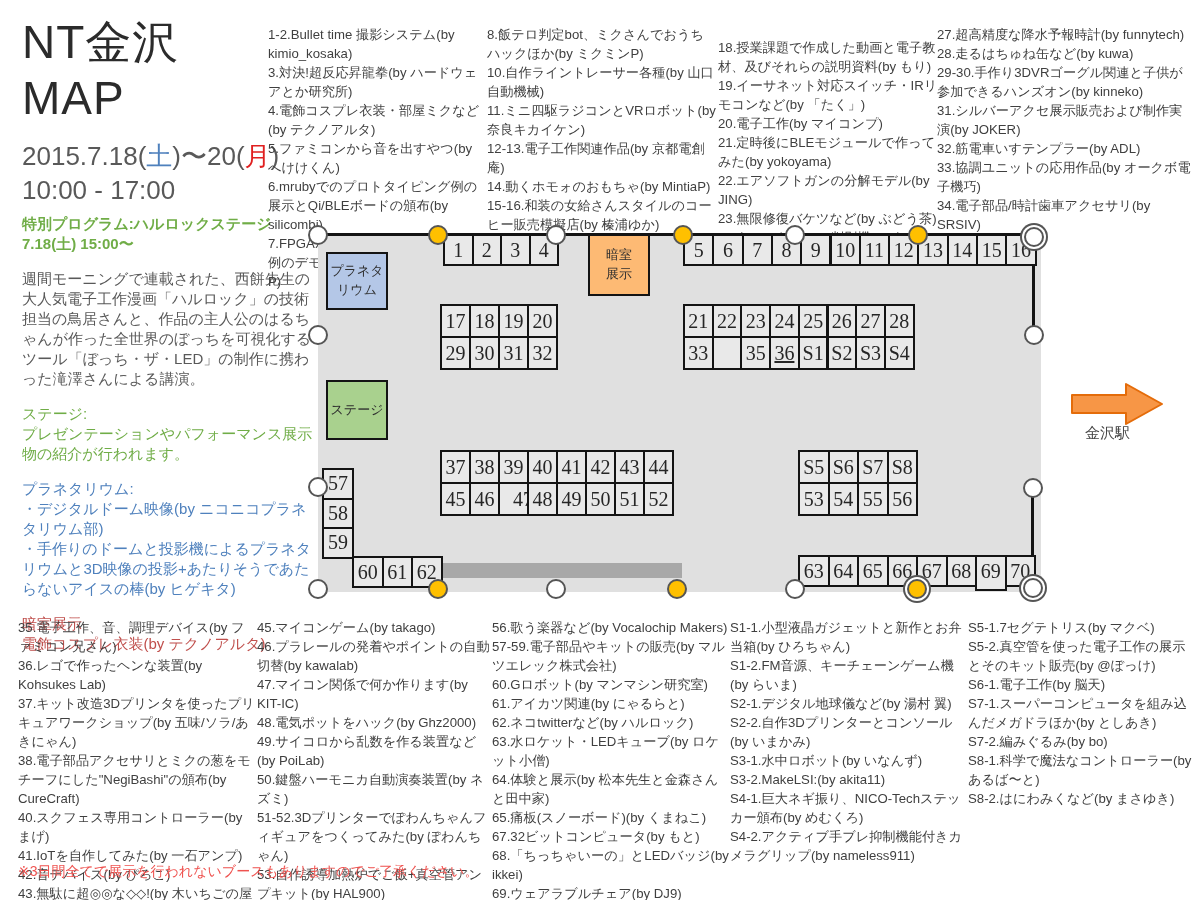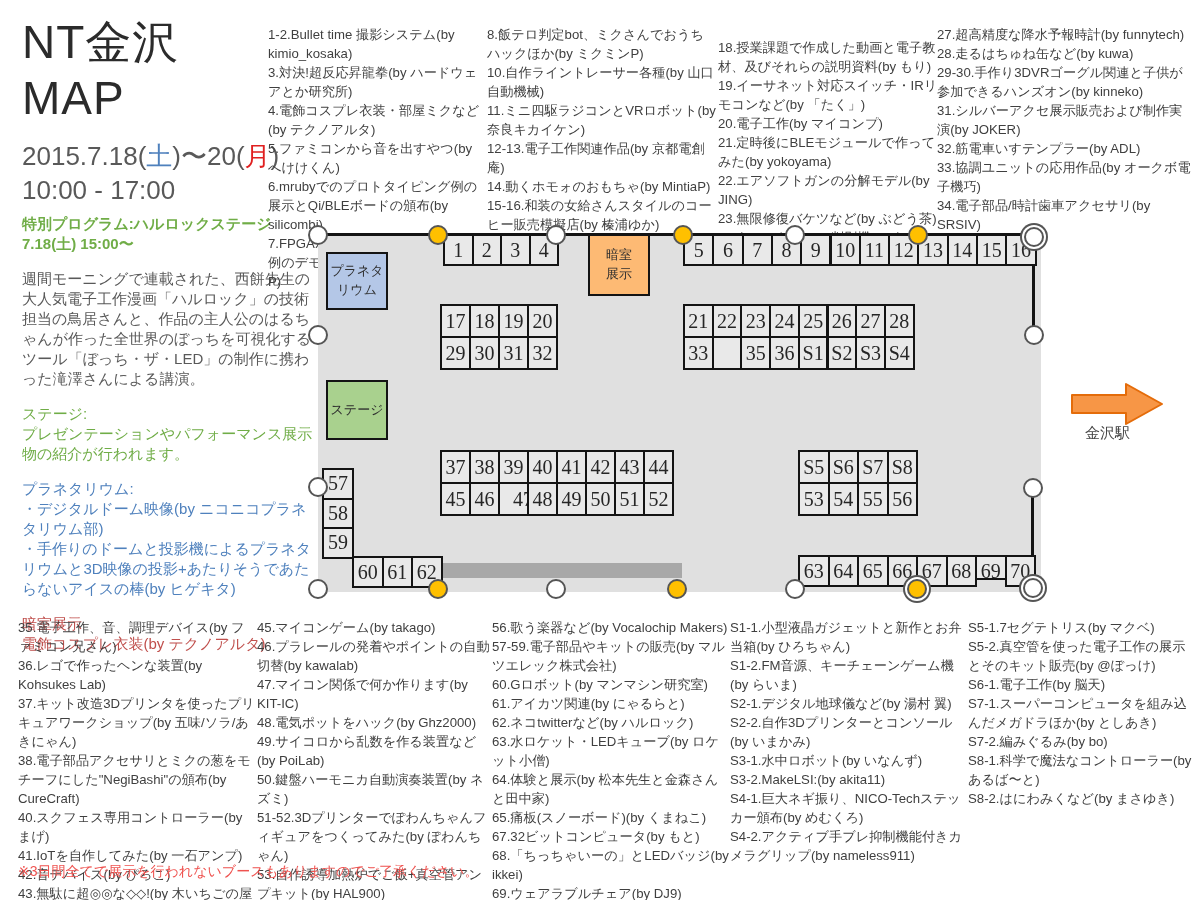--- a/index.html
+++ b/index.html
@@ -223,21 +223,21 @@
       <div class="booth" style="left: 711.7px; top: 304px; width: 30.7px; height: 34px; line-height: 30px;">22</div>
       <div class="booth" style="left: 740.4px; top: 304px; width: 30.7px; height: 34px; line-height: 30px;">23</div>
       <div class="booth" style="left: 769.1px; top: 304px; width: 30.7px; height: 34px; line-height: 30px;">24</div>
       <div class="booth" style="left: 797.8px; top: 304px; width: 30.7px; height: 34px; line-height: 30px;">25</div>
       <div class="booth" style="left: 826.5px; top: 304px; width: 30.7px; height: 34px; line-height: 30px;">26</div>
       <div class="booth" style="left: 855.2px; top: 304px; width: 30.7px; height: 34px; line-height: 30px;">27</div>
       <div class="booth" style="left: 883.9px; top: 304px; width: 30.7px; height: 34px; line-height: 30px;">28</div>
       <div class="booth" style="left: 683px; top: 336px; width: 30.7px; height: 34px; line-height: 30px;">33</div>
       <div class="booth" style="left: 711.7px; top: 336px; width: 30.7px; height: 34px; line-height: 30px; padding-left: 27px;">34</div>
       <div class="booth" style="left: 740.4px; top: 336px; width: 30.7px; height: 34px; line-height: 30px;">35</div>
-      <div class="booth" style="left: 769.1px; top: 336px; width: 30.7px; height: 34px; line-height: 30px;">36</div>
+      <div class="booth" style="left: 769.1px; top: 336px; width: 30.7px; height: 34px; line-height: 30px; text-decoration: underline;">36</div>
       <div class="booth" style="left: 797.8px; top: 336px; width: 30.7px; height: 34px; line-height: 30px;">S1</div>
       <div class="booth" style="left: 826.5px; top: 336px; width: 30.7px; height: 34px; line-height: 30px;">S2</div>
       <div class="booth" style="left: 855.2px; top: 336px; width: 30.7px; height: 34px; line-height: 30px;">S3</div>
       <div class="booth" style="left: 883.9px; top: 336px; width: 30.7px; height: 34px; line-height: 30px;">S4</div>
       <div class="booth" style="left: 440px; top: 450px; width: 31px; height: 34px; line-height: 30px;">37</div>
       <div class="booth" style="left: 469px; top: 450px; width: 31px; height: 34px; line-height: 30px;">38</div>
       <div class="booth" style="left: 498px; top: 450px; width: 31px; height: 34px; line-height: 30px;">39</div>
       <div class="booth" style="left: 527px; top: 450px; width: 31px; height: 34px; line-height: 30px;">40</div>
       <div class="booth" style="left: 556px; top: 450px; width: 31px; height: 34px; line-height: 30px;">41</div>
       <div class="booth" style="left: 585px; top: 450px; width: 31px; height: 34px; line-height: 30px;">42</div>
@@ -264,21 +264,21 @@
       <div class="booth" style="left: 322px; top: 527px; width: 32px; height: 31.5px; line-height: 27.5px;">59</div>
       <div class="booth" style="left: 352px; top: 556px; width: 31.5px; height: 32px; line-height: 28px;">60</div>
       <div class="booth" style="left: 381.5px; top: 556px; width: 31.5px; height: 32px; line-height: 28px; text-align: center;">61</div>
       <div class="booth" style="left: 411px; top: 556px; width: 31.5px; height: 32px; line-height: 28px;">62</div>
       <div class="booth" style="left: 798px; top: 555px; width: 31.5px; height: 32px; line-height: 28px;">63</div>
       <div class="booth" style="left: 827.5px; top: 555px; width: 31.5px; height: 32px; line-height: 28px;">64</div>
       <div class="booth" style="left: 857px; top: 555px; width: 31.5px; height: 32px; line-height: 28px;">65</div>
       <div class="booth" style="left: 886.5px; top: 555px; width: 31.5px; height: 32px; line-height: 28px;">66</div>
       <div class="booth" style="left: 916px; top: 555px; width: 31.5px; height: 32px; line-height: 28px;">67</div>
       <div class="booth" style="left: 945.5px; top: 555px; width: 31.5px; height: 32px; line-height: 28px;">68</div>
-      <div class="booth" style="left: 975px; top: 555px; width: 31.5px; height: 25px; line-height: 28px;">69</div>
+      <div class="booth" style="left: 975px; top: 555px; width: 31.5px; height: 36px; line-height: 28px;">69</div>
       <div class="booth" style="left: 1004.5px; top: 555px; width: 31.5px; height: 32px; line-height: 28px;">70</div>
       <div class="pillar w" style="left: 308px; top: 225px; width: 20px; height: 20px;"></div>
       <div class="pillar o" style="left: 428px; top: 225px; width: 20px; height: 20px;"></div>
       <div class="pillar w" style="left: 546px; top: 225px; width: 20px; height: 20px;"></div>
       <div class="pillar o" style="left: 673px; top: 225px; width: 20px; height: 20px;"></div>
       <div class="pillar w" style="left: 785px; top: 225px; width: 20px; height: 20px;"></div>
       <div class="pillar o" style="left: 908px; top: 225px; width: 20px; height: 20px;"></div>
       <div class="pillar dw" style="left: 1024px; top: 227px; width: 20px; height: 20px;"></div>
       <div class="pillar w" style="left: 308px; top: 325px; width: 20px; height: 20px;"></div>
       <div class="pillar w" style="left: 1024px; top: 325px; width: 20px; height: 20px;"></div>

